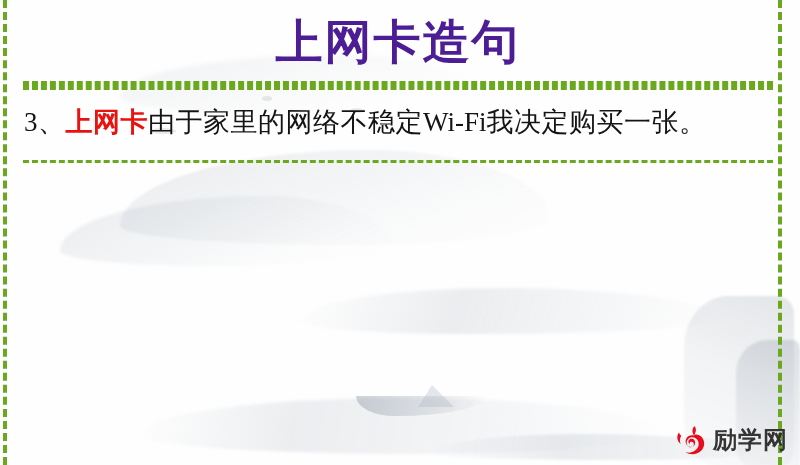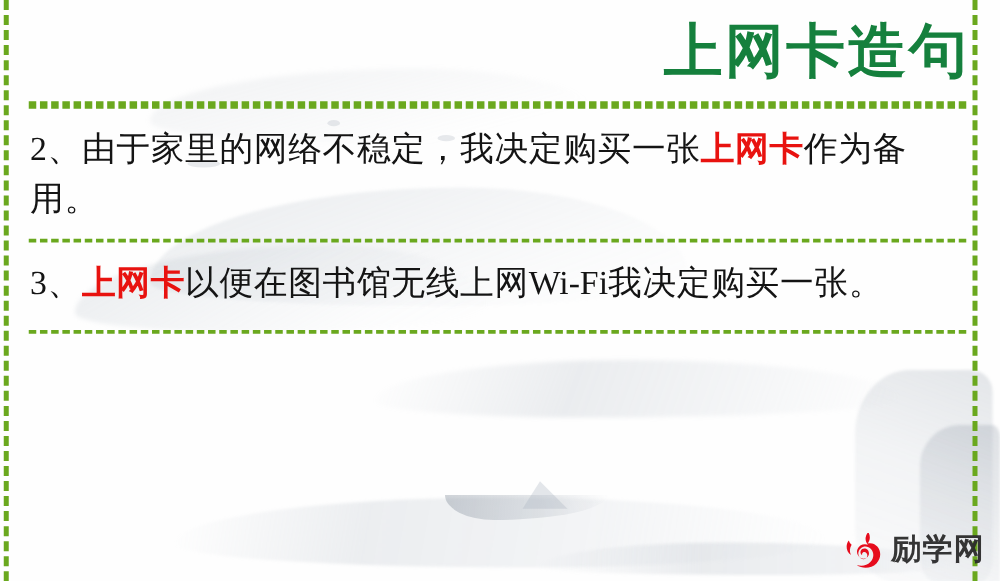--- a/index.html
+++ b/index.html
@@ -156,27 +156,27 @@
     position: relative;
     z-index: 2;
     padding: 0 24px 0 20px;
     box-sizing: border-box;
     width: 800px;
   }
 
   .title {
     margin: 0;
     padding: 18px 0 14px 0;
-    text-align: right;
+    text-align: center;
     font-family: "Liberation Serif", "DejaVu Serif", serif;
     font-weight: 700;
     font-size: 47px;
     line-height: 1.05;
     letter-spacing: 2px;
-    color: #15803d;
+    color: #4c1d95;
     white-space: nowrap;
   }
 
   .divider {
     height: 0;
     border-top: 3px dashed var(--green, #6aa81e);
     margin: 0 3px;
   }
 
   .sentence {
@@ -253,28 +253,25 @@
 
   <div class="content">
 
     <h1 class="title">上网卡造句</h1>
 
     <div class="divider"></div>
 
 
     <div class="divider"></div>
 
-    <div class="sentence row-2">
-      <span>2、</span><span>由于家里的网络不稳定，我决定购买一张</span><span class="kw" style="color: rgb(232, 18, 15);">上网卡</span><span>作为备用。</span>
-    </div>
 
     <div class="divider"></div>
 
     <div class="sentence row-3">
-      <span>3、</span><span class="kw" style="color: rgb(232, 18, 15);">上网卡</span><span>以便在图书馆无线上网</span><span class="latin">Wi-Fi</span><span>我决定购买一张。</span>
+      <span>3、</span><span class="kw" style="color: rgb(232, 18, 15);">上网卡</span><span>由于家里的网络不稳定</span><span class="latin">Wi-Fi</span><span>我决定购买一张。</span>
     </div>
 
     <div class="divider"></div>
 
   </div>
 
   <div class="watermark">
     <svg class="mark" viewBox="0 0 64 64" aria-hidden="true">
       <path d="M41.5 6.5c2.6 5.6 1.9 10.9-1.6 15.6 5.7-1.3 10.5.4 14.4 4.6C60.6 33.9 60.1 45 53 52.2 45.3 60 32.1 61 23.2 54.6c7.8 2.5 15.2 1 20.6-4.5 5.6-5.7 5.9-14 1.2-19.3-4.2-4.8-11-5.4-15.8-1.2-4.1 3.6-4.6 9.4-1.5 13.4 2.5 3.2 6.8 3.8 9.6 1.4 2.3-2 2.6-5.3 .8-7.6-1.4-1.8-3.8-2.2-5.5-1-1.3 .9-1.7 2.6-.9 3.9-2.4-1.3-3.4-4-2.3-6.5 1.3-3 4.9-4.3 8-2.9 3.6 1.6 5.3 5.9 3.8 9.7-1.7 4.3-6.7 6.3-11.2 4.4-5.1-2.1-7.6-8-5.6-13.5 2.2-6.1 9.2-9.2 15.7-6.9-2.9-3.2-4-7.2-3.3-11.2 .4-2.3 1.3-4.3 2.7-6.3z" fill="#e60012"></path>
       <path d="M15.6 24.2c-3 5-3.4 10.3-1.1 15.2-4.4-3-6.6-7.6-6.4-13 .1-3.2 1.2-6.1 3.2-8.7 .9 2.6 2.4 4.8 4.3 6.5z" fill="#e60012"></path>

